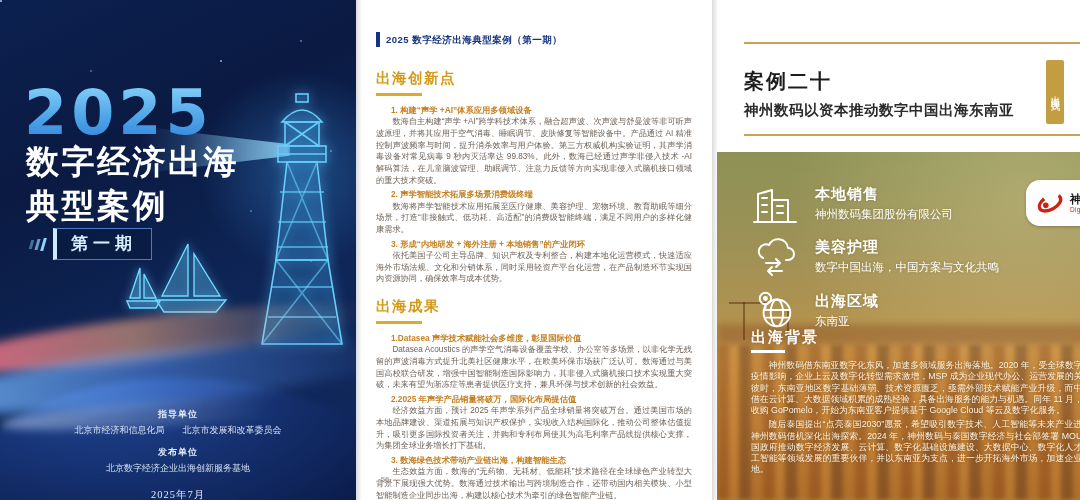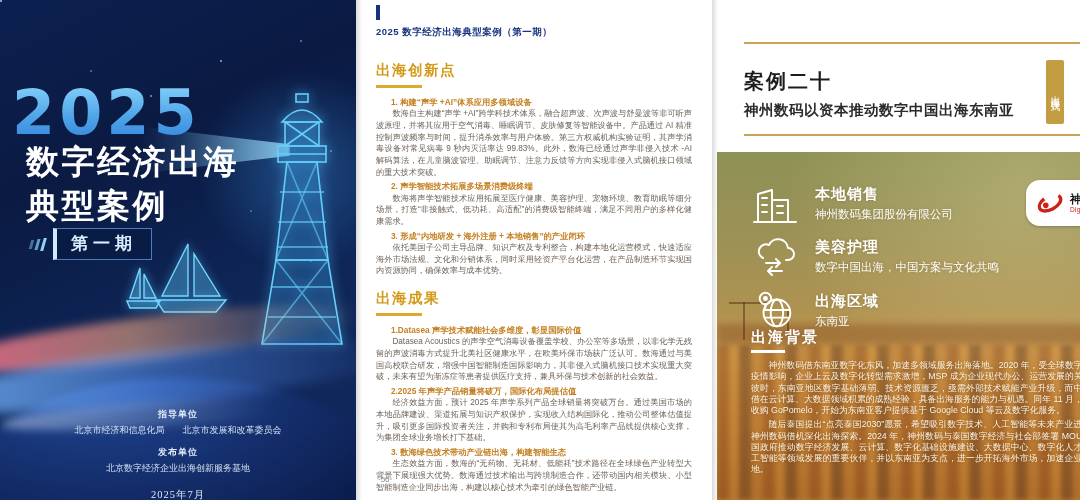--- a/index.html
+++ b/index.html
@@ -24,41 +24,41 @@
   .streak{position:absolute;border-radius:50%;}
   .s1{left:-60px;top:316px;width:430px;height:44px;transform:rotate(-7deg);filter:blur(5px);
     background:linear-gradient(90deg,rgba(255,110,140,.85),rgba(255,175,130,.55) 45%,rgba(255,205,165,.15) 80%,transparent);}
   .s2{left:-70px;top:350px;width:470px;height:54px;transform:rotate(-6deg);filter:blur(6px);
     background:linear-gradient(90deg,rgba(120,185,255,.8),rgba(95,155,255,.45) 50%,transparent);}
   .s3{left:-50px;top:378px;width:500px;height:190px;filter:blur(3px);
     background:radial-gradient(ellipse at 30% 0%,rgba(45,95,195,.6),rgba(10,25,70,.95) 72%);
     border-radius:45% 55% 0 0/70% 90% 0 0;}
   .s4{left:0;top:398px;width:390px;height:26px;transform:rotate(-4deg);filter:blur(4px);
     background:linear-gradient(90deg,rgba(205,225,255,.5),transparent 70%);}
-  .year{position:absolute;left:12px;top:76px;font-size:62px;font-weight:bold;letter-spacing:4px;
+  .year{position:absolute;left:24px;top:76px;font-size:62px;font-weight:bold;letter-spacing:4px;
     font-family:"DejaVu Sans","Liberation Sans",sans-serif;
     background:linear-gradient(180deg,#93dbff 0%,#4fa6e8 55%,#2e7cd9 100%);
     -webkit-background-clip:text;background-clip:text;color:transparent;}
   .cover-t1{position:absolute;left:26px;top:140px;font-size:33px;font-weight:bold;color:#ffffff;letter-spacing:2.5px;}
   .cover-t2{position:absolute;left:26px;top:184px;font-size:33px;font-weight:bold;color:#ffffff;letter-spacing:2.5px;}
   .issue{position:absolute;left:30px;top:228px;display:flex;align-items:center;}
   .tick{display:inline-block;width:3px;height:13px;background:#8fd4ff;margin-right:3px;transform:skewX(-16deg);}
   .tick.t2{opacity:.7;height:11px}.tick.t3{opacity:.45;height:9px}
   .issue-box{margin-left:5px;border:1px solid #4f79c4;border-left:4px solid #cfeaff;background:rgba(8,25,62,.55);
     padding:3px 14px 4px;color:#d8edff;font-size:17px;font-weight:bold;letter-spacing:5px;}
   .cover-footer{position:absolute;left:0;right:0;top:408px;text-align:center;color:#e9f2ff;z-index:5;}
   .cf-label{font-size:9px;font-weight:bold;letter-spacing:1px;opacity:.95;}
   .cf-orgs{font-size:9px;margin-top:3px;opacity:.9;}
   .cf-org2{font-size:9px;margin-top:3px;opacity:.9;}
   .cf-date{font-size:10.5px;margin-top:13px;letter-spacing:1px;opacity:.95;font-family:"Liberation Serif","DejaVu Serif",serif;}
   .cf-gap{margin-top:9px;}
 
   
   .mid{left:356px;width:356px;background:#ffffff;box-sizing:border-box;padding:0 20px;}
-  .mid-header{margin-top:5px;display:flex;align-items:flex-start;gap:6px;flex-direction:column;}
+  .mid-header{margin-top:32px;display:flex;align-items:flex-end;gap:6px;}
   .mid-header .bar{width:4px;height:15px;background:#16337f;}
   .mid-header .txt{font-size:9.5px;font-weight:bold;color:#16337f;letter-spacing:.5px;}
   .sec-title{font-size:14.5px;font-weight:bold;color:#d39a17;letter-spacing:1.5px;}
   .sec-title.first{margin-top:22px;}
   .sec-title.second{margin-top:12px;}
   .sec-underline{width:46px;height:3px;background:#deaa2e;margin:5px 0 8px;}
   .sub-head{font-size:8.3px;font-weight:bold;color:#c58123;line-height:1.5;text-indent:1.8em;margin:2px 0 0;}
   .body-p{font-size:8.2px;color:#6f6358;line-height:1.42;text-align:justify;text-indent:2em;margin:0;}
   .mid-pagenum{position:absolute;left:22px;bottom:16px;font-size:8px;color:#8d8d8d;}
 

